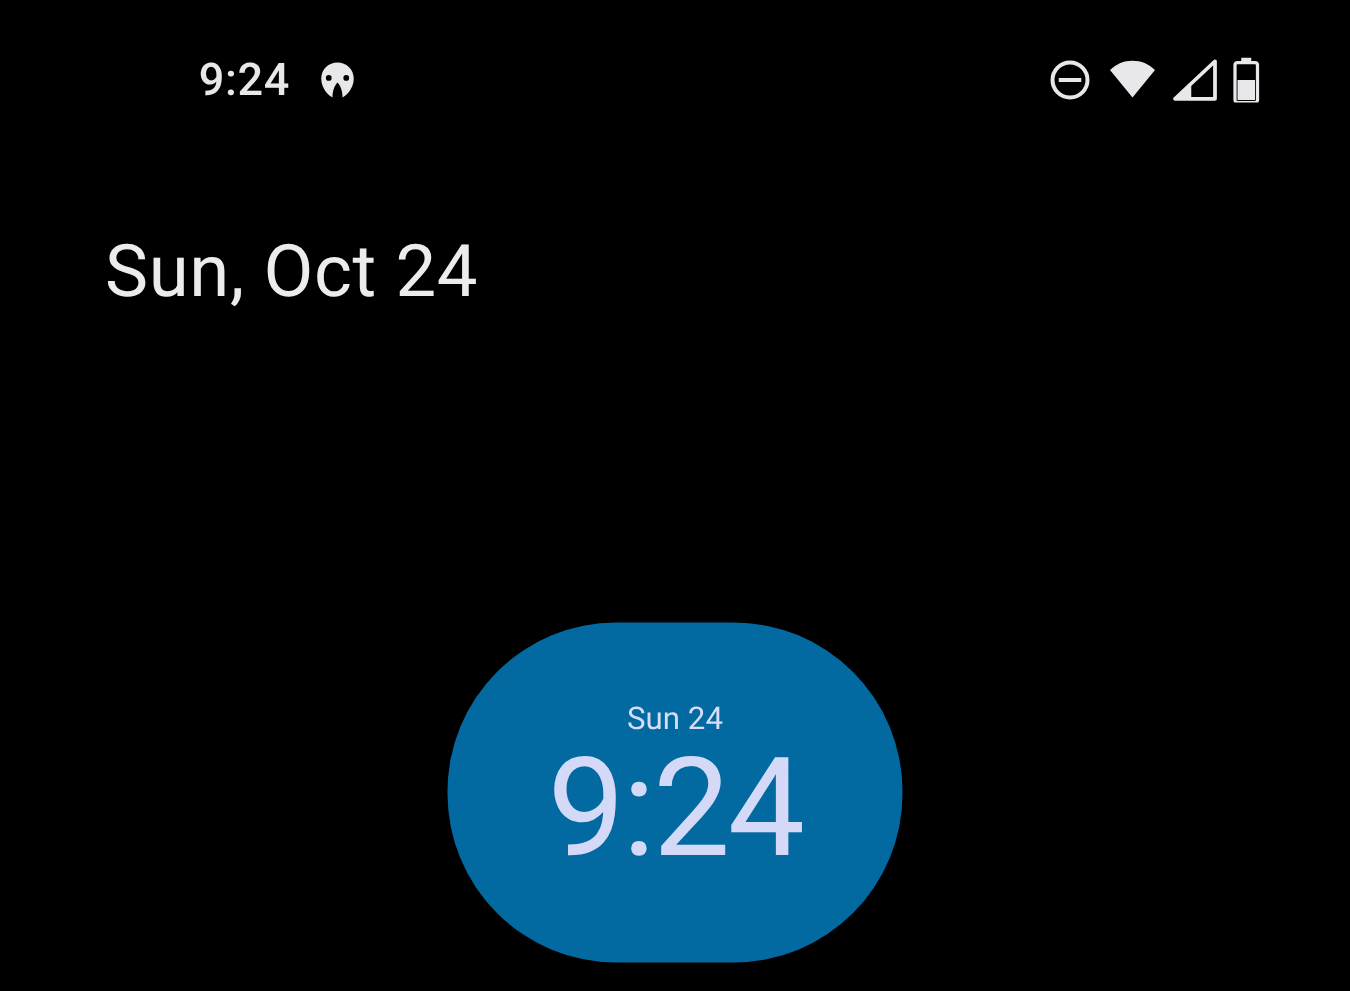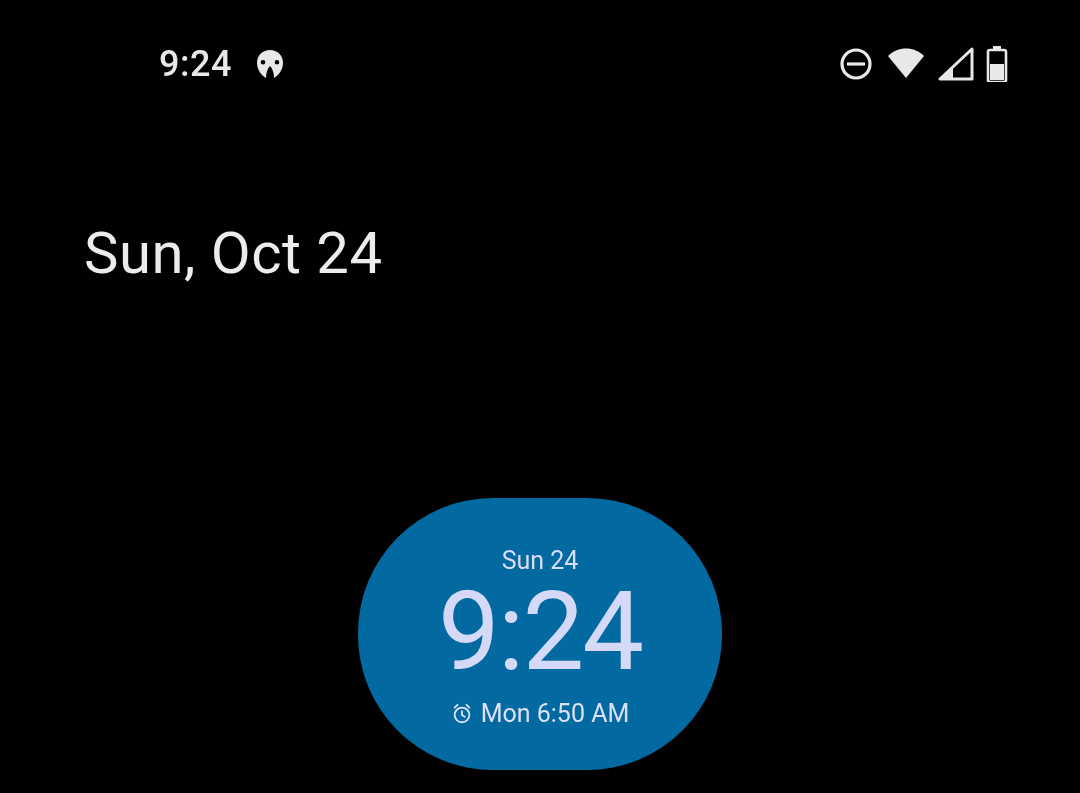--- a/index.html
+++ b/index.html
@@ -50,21 +50,21 @@
     .status-right svg {
       display: block;
     }
 
     
     .date-header {
       font-size: 58px;
       font-weight: 400;
       color: #ececee;
       margin-left: 84px;
-      margin-top: 119px;
+      margin-top: 84px;
       letter-spacing: 0.5px;
     }
 
     
     .clock-widget {
       position: absolute;
       left: 50%;
       transform: translateX(-50%);
       top: 498px;
       width: 364px;
@@ -142,24 +142,13 @@
       </svg>
     </span>
   </div>
 </div>
 
 <div class="date-header">Sun, Oct 24</div>
 
 <div class="clock-widget">
   <div class="widget-date">Sun 24</div>
   <div class="widget-time">9:24</div>
-  <div class="widget-alarm">
-    <span>
-      <svg width="22" height="22" viewBox="0 0 24 24">
-        <circle cx="12" cy="13" r="8" stroke="#dbe0f6" stroke-width="2" fill="none"></circle>
-        <path d="M12 9 L12 13 L15 15" stroke="#dbe0f6" stroke-width="2" fill="none" stroke-linecap="round"></path>
-        <path d="M4 5 L7 2" stroke="#dbe0f6" stroke-width="2" stroke-linecap="round"></path>
-        <path d="M20 5 L17 2" stroke="#dbe0f6" stroke-width="2" stroke-linecap="round"></path>
-      </svg>
-    </span>
-    <span>Mon 6:50 AM</span>
-  </div>
 </div>
 
 </body></html>

